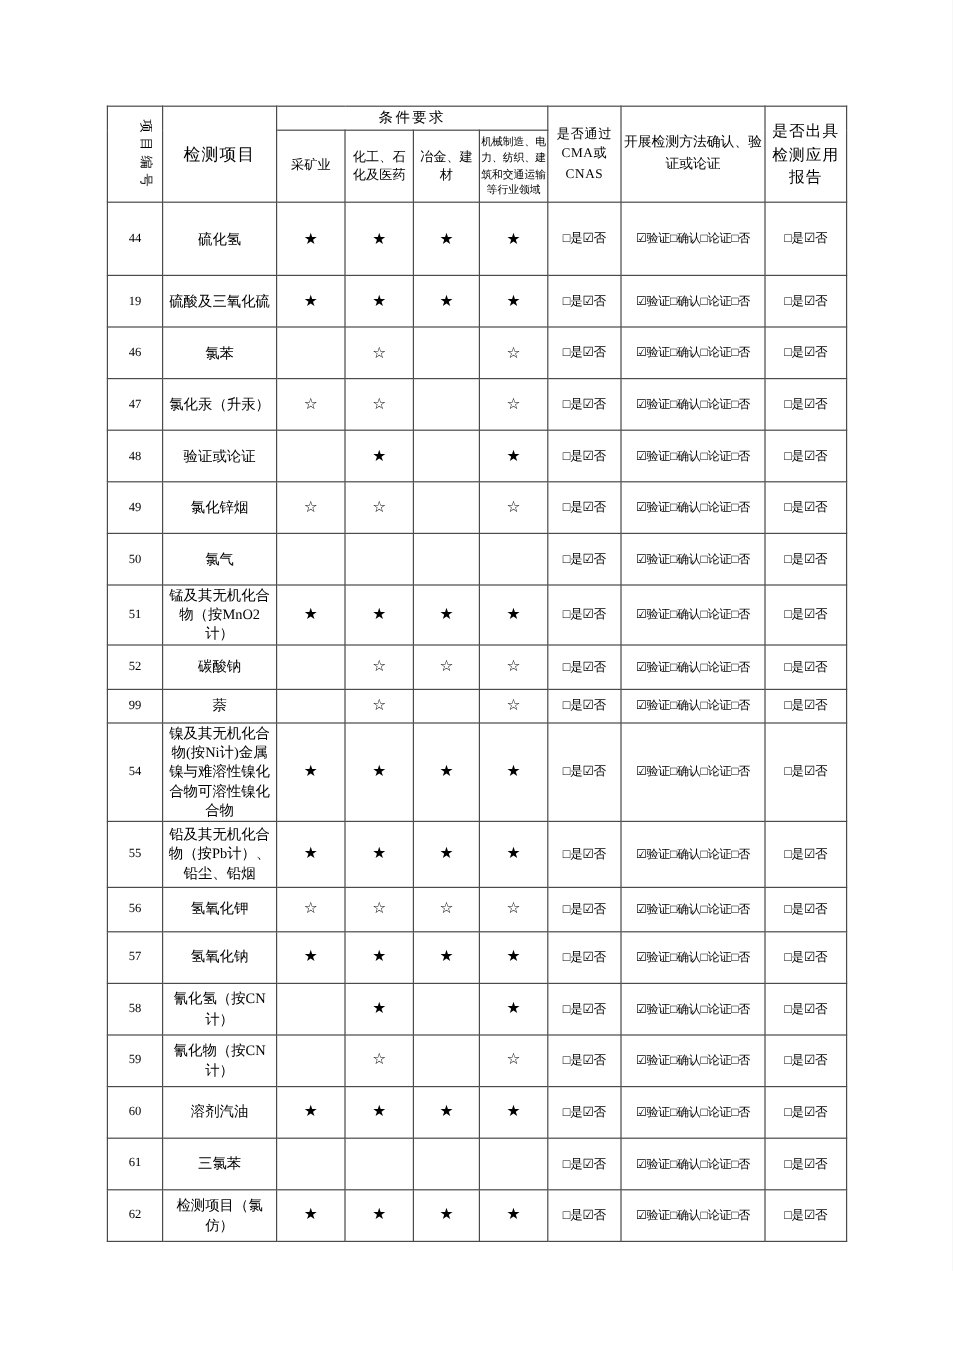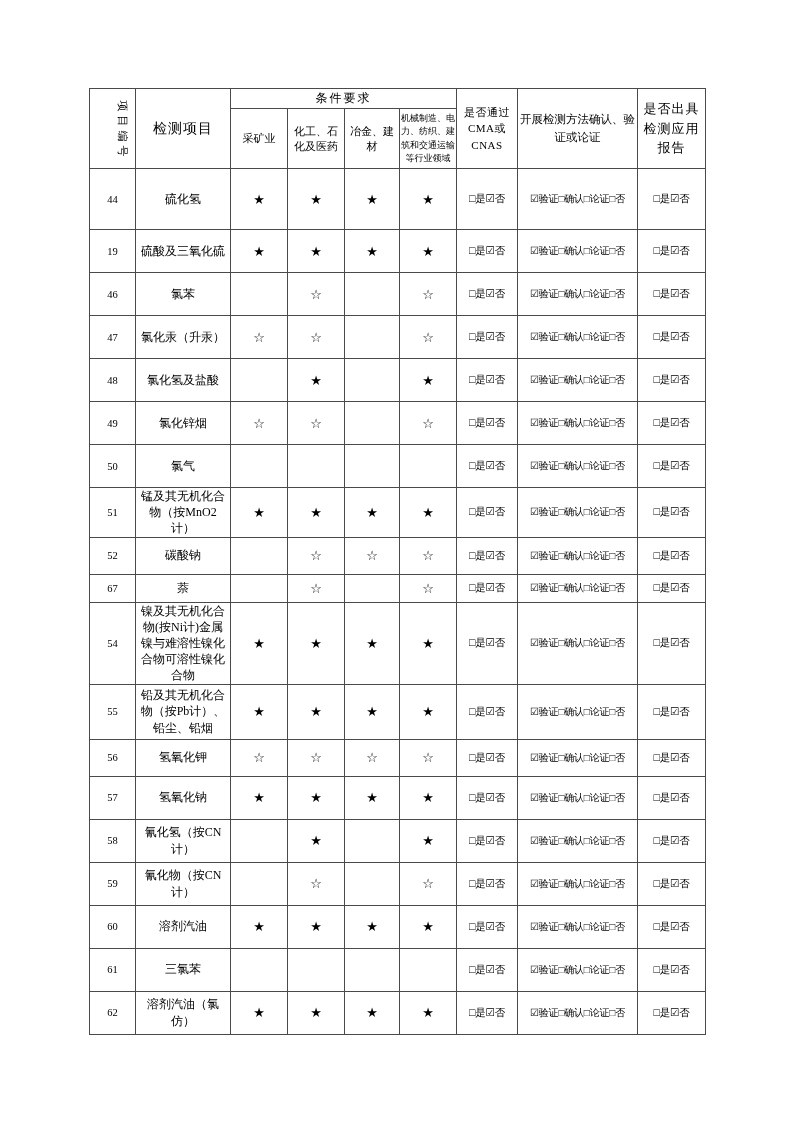--- a/index.html
+++ b/index.html
@@ -117,21 +117,21 @@
           <td class="c-star">☆</td>
           <td class="c-star">☆</td>
           <td class="c-star"></td>
           <td class="c-star">☆</td>
           <td class="c-check">□是☑否</td>
           <td class="c-check c-method">☑验证□确认□论证□否</td>
           <td class="c-check">□是☑否</td>
         </tr>
         <tr>
           <td class="c-id">48</td>
-          <td class="c-name">氯化氢及盐酸</td>
+          <td class="c-name">验证或论证</td>
           <td class="c-star"></td>
           <td class="c-star">★</td>
           <td class="c-star"></td>
           <td class="c-star">★</td>
           <td class="c-check">□是☑否</td>
           <td class="c-check c-method">☑验证□确认□论证□否</td>
           <td class="c-check">□是☑否</td>
         </tr>
         <tr>
           <td class="c-id">49</td>
@@ -171,21 +171,21 @@
           <td class="c-name">碳酸钠</td>
           <td class="c-star"></td>
           <td class="c-star">☆</td>
           <td class="c-star">☆</td>
           <td class="c-star">☆</td>
           <td class="c-check">□是☑否</td>
           <td class="c-check c-method">☑验证□确认□论证□否</td>
           <td class="c-check">□是☑否</td>
         </tr>
         <tr>
-          <td class="c-id">67</td>
+          <td class="c-id">99</td>
           <td class="c-name">萘</td>
           <td class="c-star"></td>
           <td class="c-star">☆</td>
           <td class="c-star"></td>
           <td class="c-star">☆</td>
           <td class="c-check">□是☑否</td>
           <td class="c-check c-method">☑验证□确认□论证□否</td>
           <td class="c-check">□是☑否</td>
         </tr>
         <tr>
@@ -271,21 +271,21 @@
           <td class="c-star"></td>
           <td class="c-star"></td>
           <td class="c-star"></td>
           <td class="c-star"></td>
           <td class="c-check">□是☑否</td>
           <td class="c-check c-method">☑验证□确认□论证□否</td>
           <td class="c-check">□是☑否</td>
         </tr>
         <tr>
           <td class="c-id">62</td>
-          <td class="c-name">溶剂汽油（氯仿）</td>
+          <td class="c-name">检测项目（氯仿）</td>
           <td class="c-star">★</td>
           <td class="c-star">★</td>
           <td class="c-star">★</td>
           <td class="c-star">★</td>
           <td class="c-check">□是☑否</td>
           <td class="c-check c-method">☑验证□确认□论证□否</td>
           <td class="c-check">□是☑否</td>
         </tr>
       </tbody>
   </table>

